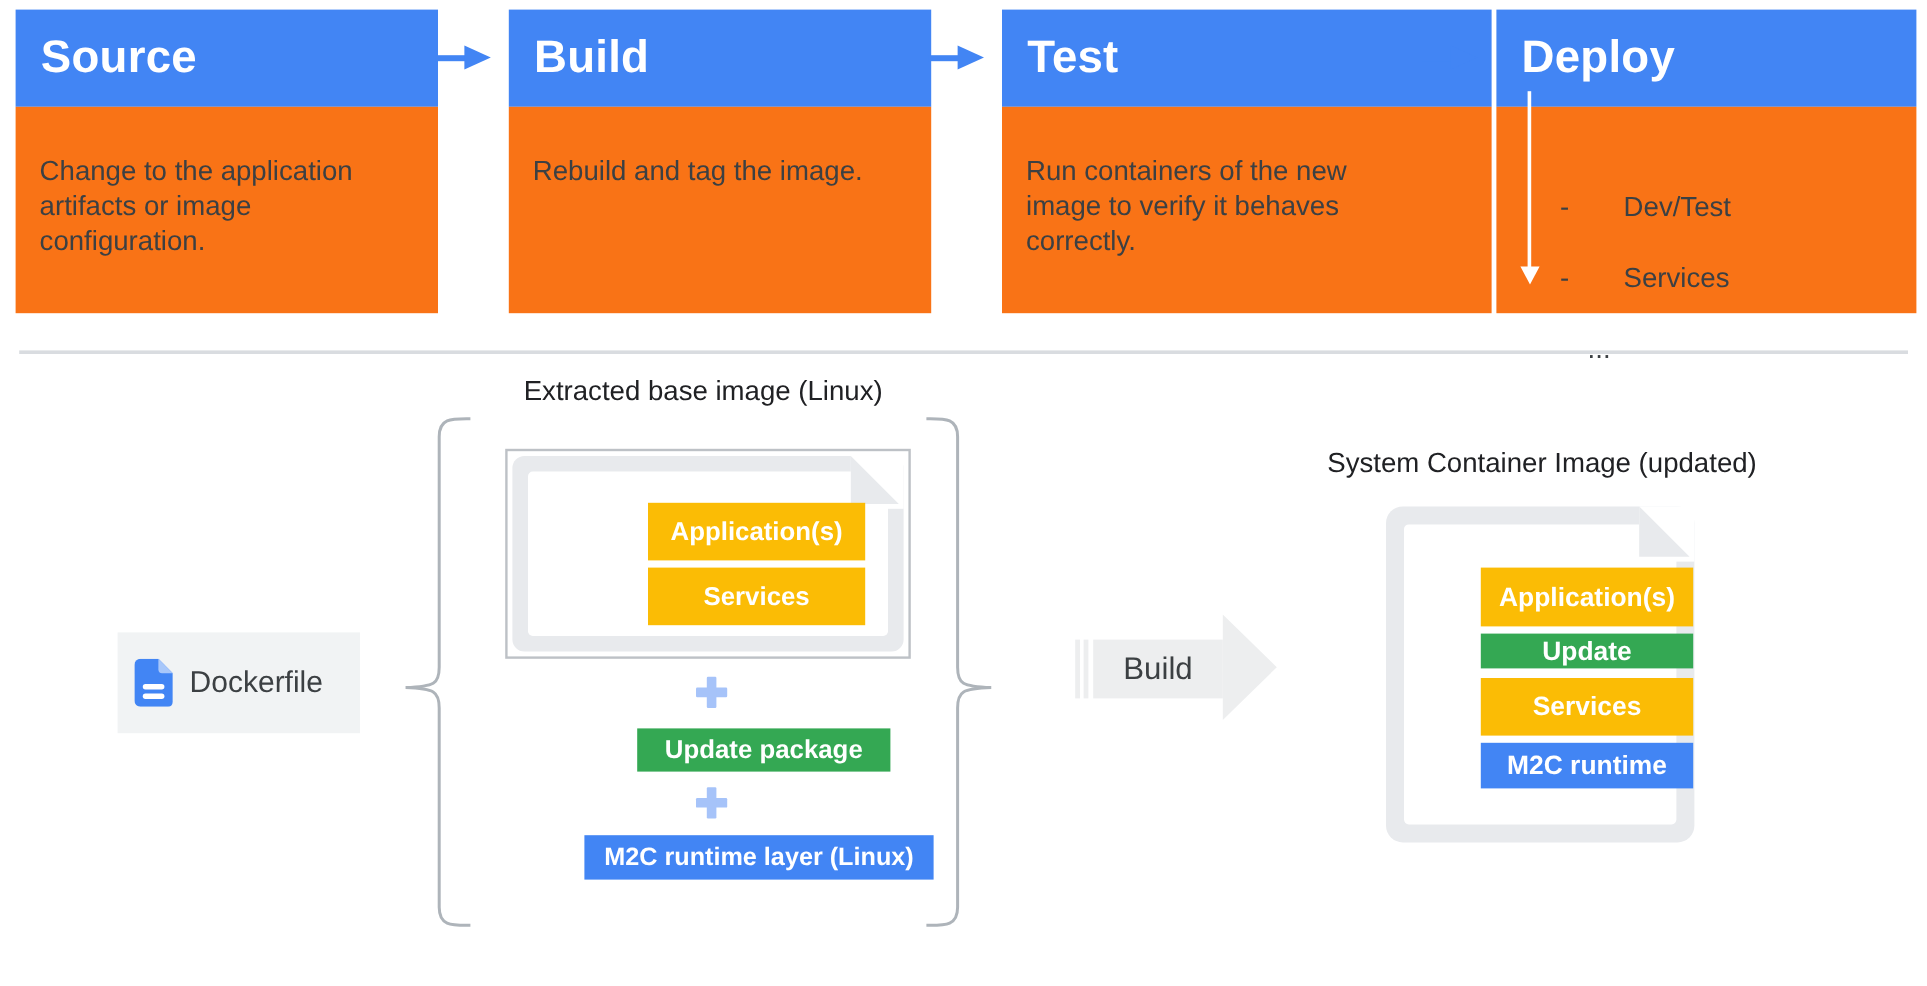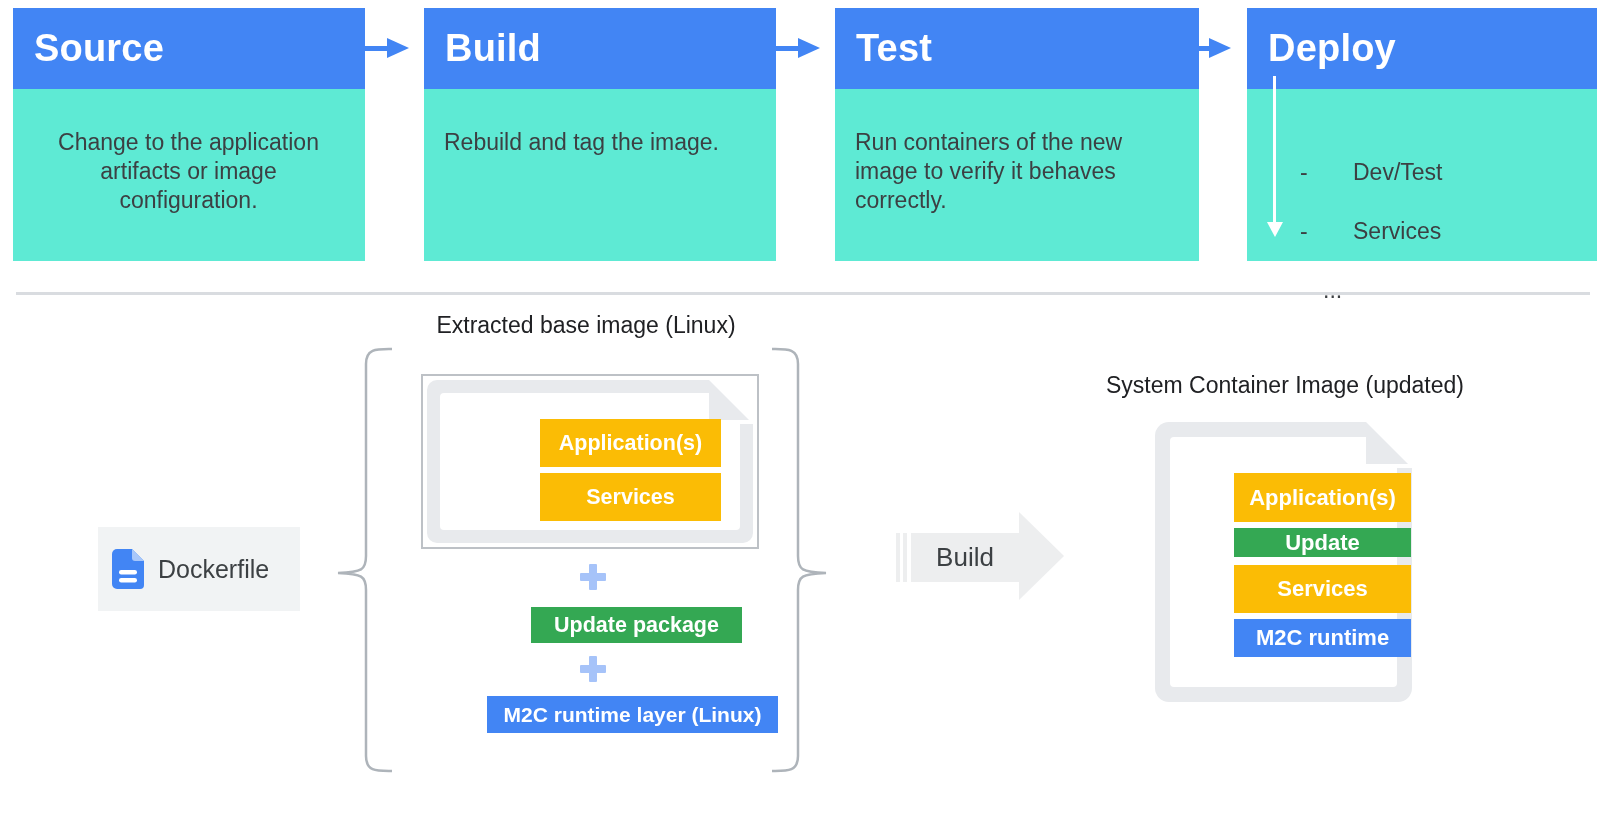--- a/index.html
+++ b/index.html
@@ -8,21 +8,21 @@
     font-family:"Liberation Sans","DejaVu Sans",sans-serif;
   }
   .abs{position:absolute;}
   
   .stage{position:absolute;top:8px;height:253px;}
   .stage-header{
     height:81px;background:#4285F4;color:#fff;display:flex;align-items:center;
     padding-left:21px;font-size:38px;font-weight:bold;letter-spacing:.2px;box-sizing:border-box;
   }
   .stage-body{
-    height:172px;background:#5eead4;color:#3C4043;box-sizing:border-box;
+    height:172px;background:#f97316;color:#3C4043;box-sizing:border-box;
     padding:39px 21px 0 20px;font-size:23px;line-height:29px;white-space:pre-line;
   }
   .deploy-body{padding:39px 0 0 0;line-height:29.5px;}
   .deploy-row{white-space:nowrap;}
   .deploy-dash{display:inline-block;margin-left:53px;width:53px;}
   .deploy-ellipsis{display:inline-block;margin-left:76px;}
   .conn{position:absolute;top:38px;width:48px;height:21px;}
   .conn-shaft{position:absolute;left:0;top:8px;width:26px;height:4.5px;background:#4285F4;}
   .conn-head{position:absolute;left:24px;top:0;width:0;height:0;
     border-top:10.5px solid transparent;border-bottom:10.5px solid transparent;border-left:22px solid #4285F4;}
@@ -53,37 +53,37 @@
   .build-body{position:absolute;left:911px;top:533px;width:108px;height:49px;background:#EDEEEF;
     display:flex;align-items:center;justify-content:center;font-size:26px;color:#3C4043;}
   .build-head{position:absolute;left:1019px;top:512px;width:0;height:0;
     border-top:44px solid transparent;border-bottom:44px solid transparent;border-left:45px solid #EDEEEF;}
 </style>
 </head>
 <body>
 
 <div id="canvas">
 
-  <div class="stage" style="left:13px;width:352px;text-align:center;">
+  <div class="stage" style="left:13px;width:352px;">
     <div class="stage-header">
       <span>Source</span>
     </div>
     <div class="stage-body">Change to the application
 artifacts or image
 configuration.</div>
   </div>
 
   <div class="stage" style="left:424px;width:352px;">
     <div class="stage-header">
       <span>Build</span>
     </div>
     <div class="stage-body">Rebuild and tag the image.</div>
   </div>
 
-  <div class="stage" style="left:835px;width:364px;">
+  <div class="stage" style="left:835px;width:408px;">
     <div class="stage-header">
       <span>Test</span>
     </div>
     <div class="stage-body">Run containers of the new
 image to verify it behaves
 correctly.</div>
   </div>
 
   <div class="stage" style="left:1247px;width:350px;">
     <div class="stage-header">

